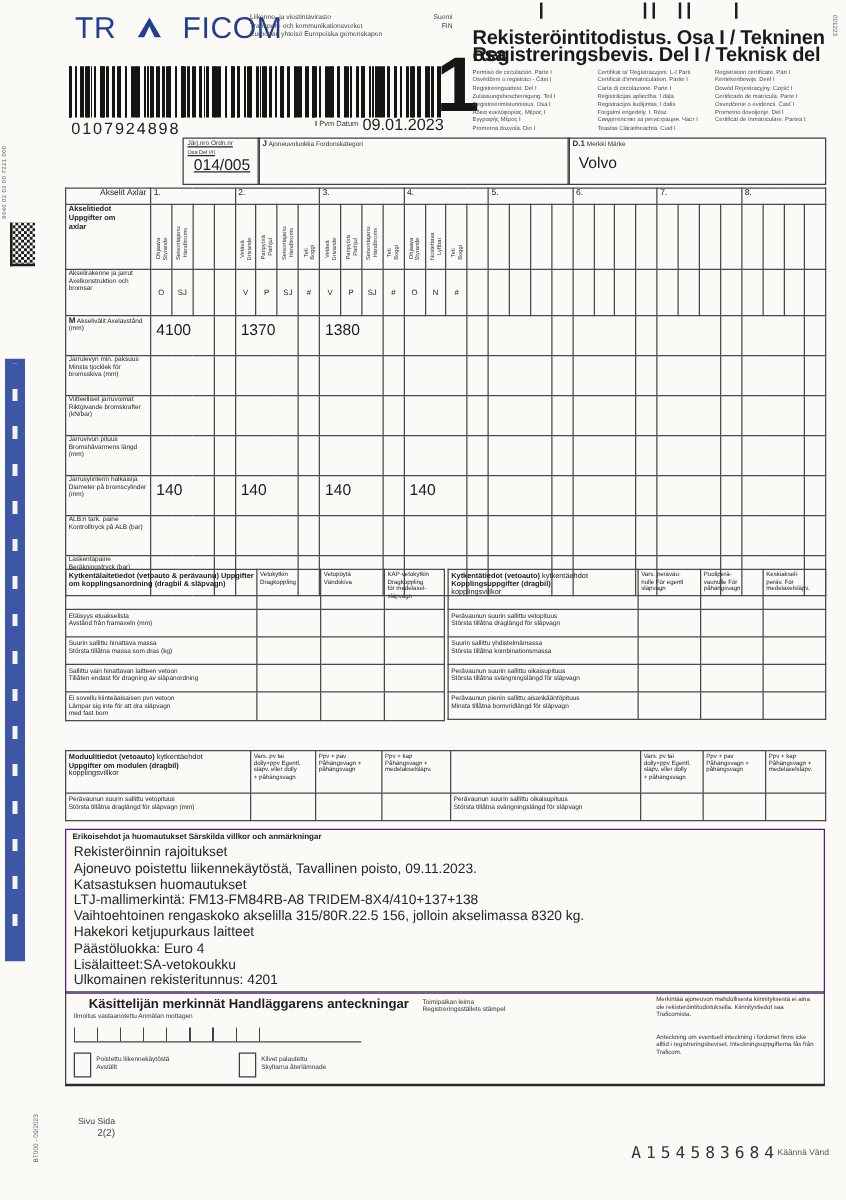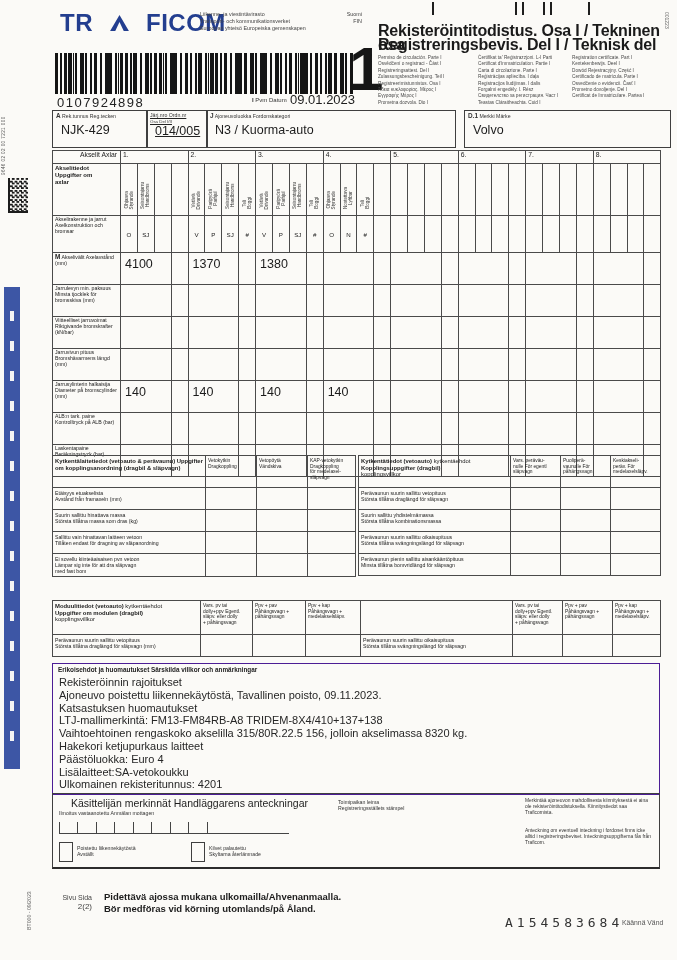--- a/index.html
+++ b/index.html
@@ -12,21 +12,21 @@
   
   .edge-code{writing-mode:vertical-rl;transform:rotate(180deg);font-size:4.6px;color:#555;letter-spacing:.4px;}
   .dmx{background:repeating-conic-gradient(#1c1c1c 0 25%, transparent 0 50%) 0 0/4.6px 4.6px;
        border-left:2px solid #1c1c1c;border-bottom:2px solid #1c1c1c;}
   .strip{background:#3d56a5;}
   .strip::before{content:"";position:absolute;left:6px;top:4px;width:4px;height:97%;
        background:repeating-linear-gradient(180deg,transparent 0 20px,#f4f4f4 20px 30px);}
   .form-code{writing-mode:vertical-rl;transform:rotate(180deg);font-size:5.2px;color:#666;}
 
   
-  .logo{display:flex;align-items:flex-end;gap:17px;color:#233e8f;font-weight:bold;font-size:24px;
+  .logo{display:flex;align-items:flex-end;gap:17px;color:#233e8f;font-weight:normal;font-size:24px;
         letter-spacing:.5px;font-family:"Liberation Sans",sans-serif;}
   .agency{font-size:5.4px;line-height:7px;color:#444;}
   .country{font-size:5.4px;line-height:7px;color:#444;text-align:right;}
   .bignum{font-size:62px;font-weight:900;line-height:58px;color:#161616;font-family:"Liberation Sans",sans-serif;}
   .title{font-size:16px;font-weight:bold;letter-spacing:-.2px;color:#1a1a1a;line-height:14px;}
   .ml{font-size:4.7px;line-height:6.4px;color:#4a4a4a;}
   .corner-code{writing-mode:vertical-rl;font-size:5px;color:#666;}
   .tick{position:absolute;top:2px;width:2px;height:13px;background:#1e1e1e;}
 
   
@@ -71,21 +71,21 @@
   .cpt .ch{font-size:4.9px;line-height:5.6px;}
   .cpt .rl{font-size:5.2px;line-height:6px;}
 
   
   .special{border:1px solid #4c1d95;}
   .sphead{font-size:6.4px;font-weight:bold;padding:2px 0 0 5px;color:#222;}
   .splines{font-size:11px;line-height:12.8px;color:#262626;padding:3px 0 0 6px;}
 
   
   .handler{border:1px solid #3f3f3f;border-bottom:2px solid #2c2c2c;}
-  .htitle{font-size:10.5px;font-weight:normal;color:#1d1d1d;padding-left:12px;}
+  .htitle{font-size:10.5px;font-weight:bold;color:#1d1d1d;padding-left:12px;}
   .hsmall{font-size:5.2px;line-height:6px;color:#333;}
   .comb{background:repeating-linear-gradient(90deg,#444 0 1px,transparent 1px 18.5px);}
   .combline{background:#444;}
   .cb{border:1px solid #3f3f3f;width:12px;height:18px;background:#fbfaf7;}
   .note{font-size:4.9px;line-height:5.8px;color:#333;}
 
   
   .f-page{font-size:7px;color:#444;text-align:right;line-height:9px;}
   .f-bold{font-size:9.5px;font-weight:bold;line-height:12px;color:#1d1d1d;}
   .serial{font-family:"DejaVu Sans Mono",monospace;font-size:13px;letter-spacing:4px;color:#333;}
@@ -151,33 +151,28 @@
 Certificado de matrícula. Parte I
 Osvedčenie o evidencii. Časť I
 Prometno dovoljenje. Del I
 Certificat de înmatriculare. Partea I</div>
 
   <div class="abs barcode" style="left:55px;top:53px;width:298px;height:41px;"></div>
   <div class="abs bcnum" style="left:57px;top:95px;">0107924898</div>
   <div class="abs datebox" style="left:252px;top:97px;"><b>I</b> <span>Pvm Datum</span></div>
   <div class="abs dateval" style="left:290px;top:92px;">09.01.2023</div>
 
-  <div class="fbox" style="left:52px;top:110px;width:94px;">
-    <div class="flab"><span class="code">A</span> <span>Rek.tunnus  Reg.tecken</span></div>
-    <div class="fval">NJK-429</div>
-  </div>
   <div class="fbox" style="left:146px;top:110px;width:60px;text-decoration:underline;">
     <div class="flab"><span>Järj.nro  Ordn.nr</span><br><span style="font-size:4.4px;">Osa Del I/II</span></div>
     <div class="fval" style="padding-top:0;">014/005</div>
   </div>
   <div class="fbox" style="left:206px;top:110px;width:248px;">
     <div class="flab"><span class="code">J</span> <span>Ajoneuvoluokka  Fordonskategori</span></div>
-    <div class="fval">N3 / Kuorma-auto</div>
-  </div>
-  <div class="fbox" style="left:464px;top:110px;width:205px;">
+  </div>
+  <div class="fbox" style="left:454px;top:110px;width:205px;">
     <div class="flab"><span class="code">D.1</span> <span>Merkki  Märke</span></div>
     <div class="fval">Volvo</div>
   </div>
 
   <table class="axt abs" style="left:52px;top:150px;width:608px;">
     <colgroup>
         <col style="width:68px">
         <col span="32" class="sc">
       </colgroup>
     <tbody>
@@ -593,20 +588,16 @@
 Avställt</div>
     <div class="abs cb" style="left:138px;top:48px;"></div>
     <div class="abs hsmall pre" style="left:156px;top:51px;width:105px;">Kilvet palautettu
 Skyltarna återlämnade</div>
   </div>
 
   <div class="abs f-page" style="left:50px;top:893px;width:42px;">
     <div>Sivu Sida</div>
     <div style="font-size:8px;">2(2)</div>
   </div>
-  <div class="abs f-bold" style="left:104px;top:891px;width:320px;">
-    <div>Pidettävä ajossa mukana ulkomailla/Ahvenanmaalla.</div>
-    <div>Bör medföras vid körning utomlands/på Åland.</div>
-  </div>
   <div class="abs serial" style="left:505px;top:915px;">A154583684</div>
   <div class="abs turn" style="left:622px;top:919px;">Käännä Vänd</div>
 
 </div>
 
 </body></html>

